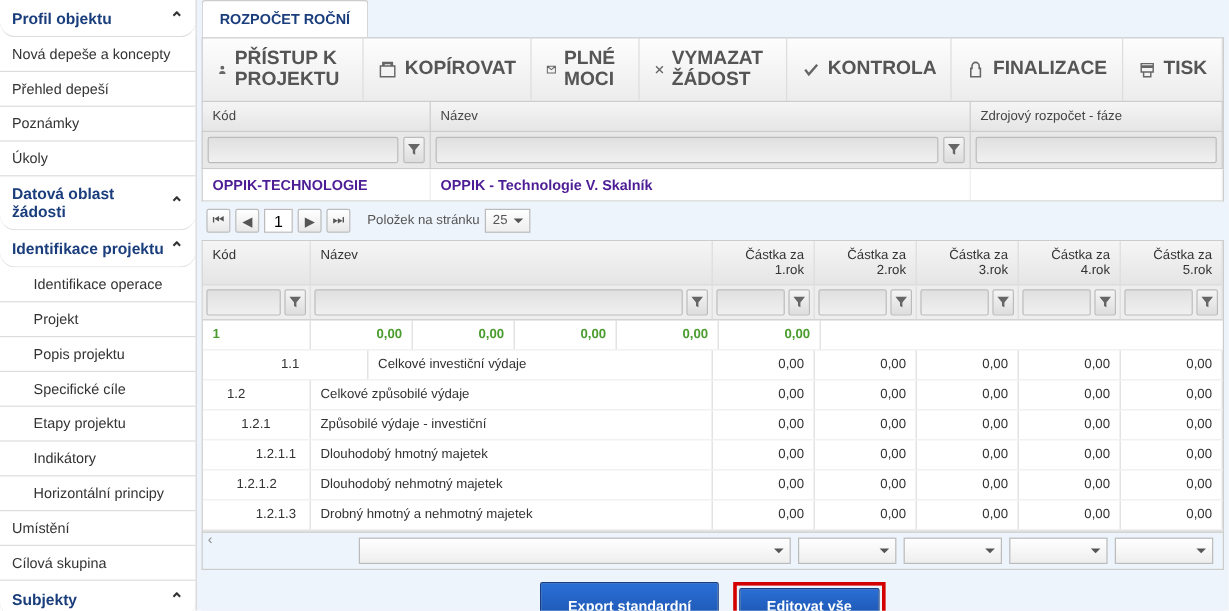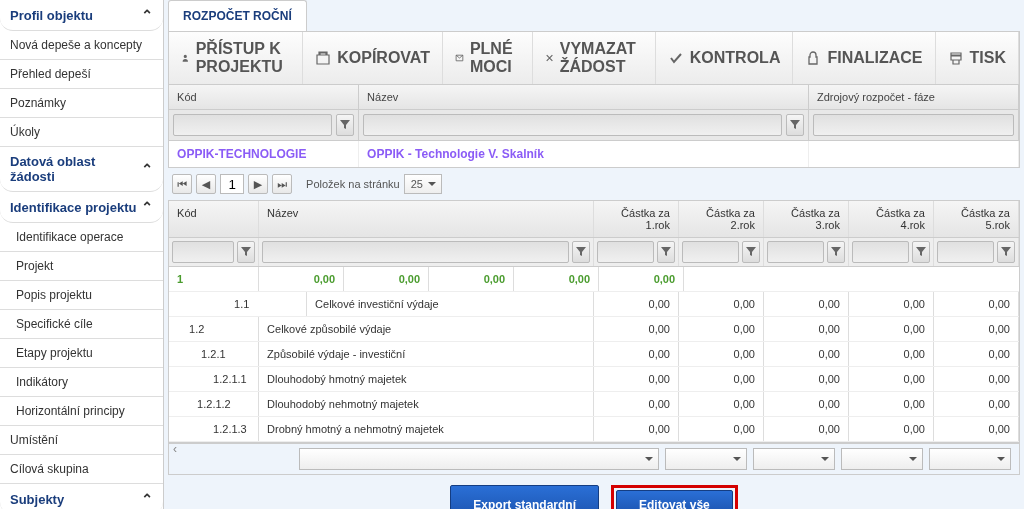--- a/index.html
+++ b/index.html
@@ -1,37 +1,37 @@
 <!DOCTYPE html>
 <html><head>
 <meta charset="utf-8">
 <style>
 * { box-sizing: border-box; margin: 0; padding: 0; }
 body { font-family: Arial, sans-serif; font-size: 12px; color: #333; background: #fff; width: 1024px; height: 509px; overflow: hidden; display: flex; }
 .sidebar { width: 214px; border-right: 1px solid #ccc; background: #fff; }
 .side-item { padding: 7px 10px; border-bottom: 1px solid #ddd; cursor: pointer; display: flex; justify-content: space-between; align-items: center; }
 .side-item.header { color: #1a3d7c; font-weight: bold; font-size: 13px; border-radius: 13px; }
-.side-item.sub { padding-left: 16px; }
+.side-item.sub { padding-left: 28px; }
 .chev { font-size: 14px; color: #333; }
 .main { flex: 1; background: #eef4fb; display: flex; flex-direction: column; }
 .tab-bar { background: #eef4fb; padding: 0 4px; }
 .tab { display: inline-block; background: #fff; border: 1px solid #ccc; border-bottom: none; padding: 8px 14px; color: #1a3d7c; font-weight: bold; font-size: 12px; border-radius: 3px 3px 0 0; }
 .toolbar { background: linear-gradient(#fdfdfd,#ececec); border: 1px solid #ccc; display: flex; margin: 0 4px; }
 .tool-btn { display: flex; align-items: center; gap: 6px; padding: 8px 12px; border-right: 1px solid #ddd; cursor: pointer; color: #555; font-weight: bold; font-size: 16px; }
 .tool-btn svg { width: 16px; height: 16px; fill: #666; }
 .top-grid { margin: 0 4px; }
 .top-head { display: flex; background: linear-gradient(#f5f5f5,#e5e5e5); border: 1px solid #ccc; border-top: none; }
 .top-head > div { padding: 6px 8px; border-right: 1px solid #ccc; font-size: 11px; color: #444; }
 .top-filter { display: flex; border: 1px solid #ccc; border-top: none; background: #e8e8e8; }
 .top-filter > div { border-right: 1px solid #ccc; padding: 4px; display: flex; align-items: center; gap: 4px; }
 .filter-box { flex: 1; height: 22px; background: linear-gradient(#e0e0e0,#f0f0f0); border: 1px solid #bbb; border-radius: 2px; }
 .filter-funnel { width: 18px; height: 22px; background: linear-gradient(#f5f5f5,#ddd); border: 1px solid #bbb; border-radius: 2px; display: flex; align-items: center; justify-content: center; }
 .filter-funnel svg { width: 10px; height: 10px; fill: #666; }
 .top-row { display: flex; border: 1px solid #ccc; border-top: none; background: #fff; }
-.top-row > div { padding: 6px 8px; border-right: 1px solid #eee; color: #8b5cf6; font-weight: bold; font-size: 12px; }
+.top-row > div { padding: 6px 8px; border-right: 1px solid #eee; color: #4c1d95; font-weight: bold; font-size: 12px; }
 .pager { display: flex; align-items: center; gap: 4px; padding: 6px 8px; background: #eef4fb; font-size: 11px; color: #555; }
 .pager-btn { width: 20px; height: 20px; background: linear-gradient(#fff,#e8e8e8); border: 1px solid #bbb; border-radius: 2px; display: flex; align-items: center; justify-content: center; cursor: pointer; }
 .pager-input { width: 24px; height: 20px; text-align: center; border: 1px solid #bbb; }
 .pager-select { height: 20px; border: 1px solid #bbb; background: linear-gradient(#fff,#eee); padding: 0 18px 0 6px; position: relative; display: inline-flex; align-items: center; }
 .pager-select::after { content: ""; position: absolute; right: 5px; top: 7px; border: 4px solid transparent; border-top-color: #555; }
 .data-grid { margin: 0 4px; border: 1px solid #ccc; background: #fff; }
 .dg-head { display: flex; background: linear-gradient(#f5f5f5,#e5e5e5); border-bottom: 1px solid #ccc; }
 .dg-head > div, .dg-filter > div, .dg-row > div { border-right: 1px solid #ddd; padding: 6px 8px; font-size: 11px; }
 .dg-filter { display: flex; background: #eee; border-bottom: 1px solid #ccc; }
 .dg-filter > div { padding: 3px; display: flex; align-items: center; gap: 3px; }

